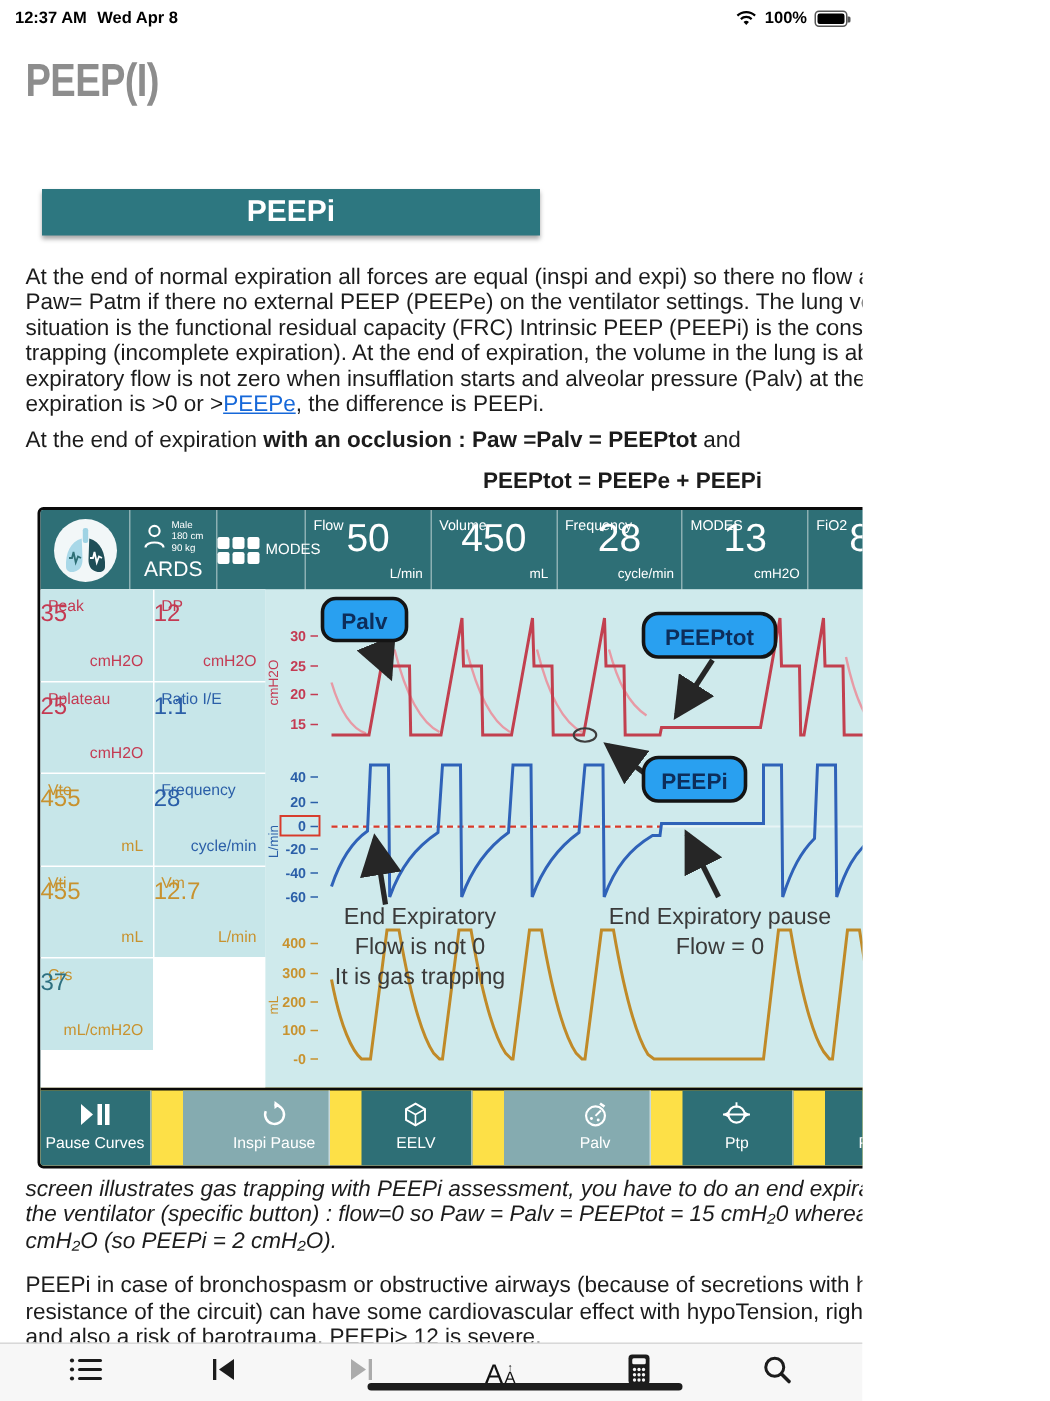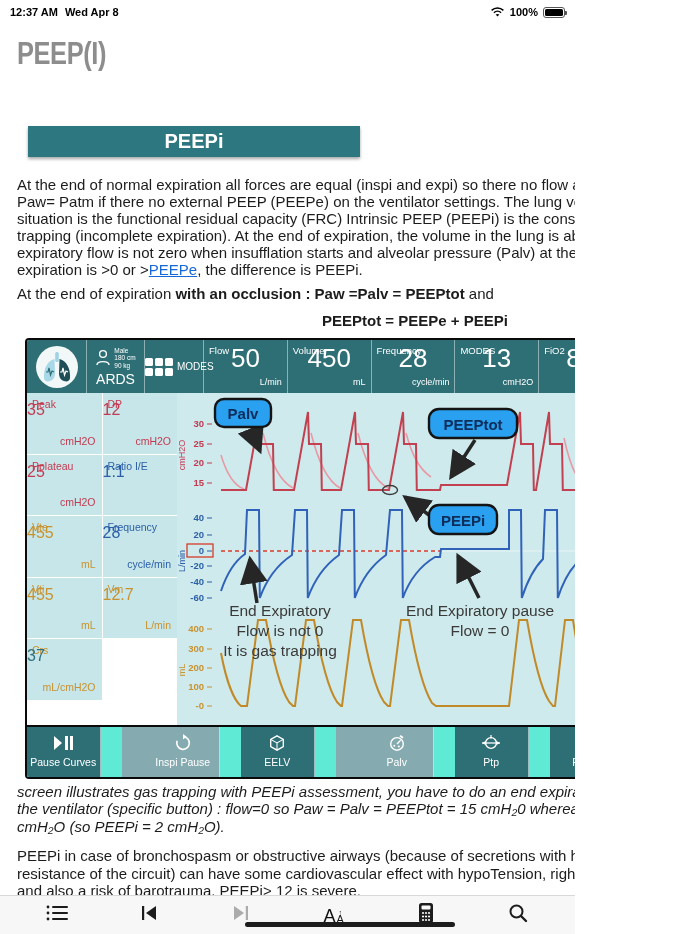--- a/index.html
+++ b/index.html
@@ -47,21 +47,21 @@
   .v-monitors{width:150px;background:#fff;display:grid;grid-template-columns:74.5px 74.5px;grid-auto-rows:60.5px;gap:1px;padding-right:1px;box-sizing:border-box;}
   .m-cell{background:#c7e6e9;position:relative;}
   .m-label{position:absolute;top:3px;left:5px;font-size:10.5px;}
   .m-value{position:absolute;top:8px;left:0;right:0;text-align:left;font-size:16px;}
   .m-unit{position:absolute;bottom:4px;right:6px;font-size:10.5px;}
   .c-red{color:#c43a52;} .c-blue{color:#2b5fa8;} .c-orange{color:#c8922e;} .c-teal{color:#2e7080;}
   .pv-row{grid-column:1 / span 2;height:26px;background:#f7fbfb;display:flex;align-items:center;justify-content:space-between;padding:0 8px;box-sizing:border-box;font-size:13px;color:#16303c;cursor:pointer;border-top:1px solid #fff;}
   .pv-chevron{color:#2e6f76;font-weight:700;}
   .v-chart{width:445px;height:332px;}
 
-  .vent-toolbar{display:flex;height:50px;background:#5eead4;border-top:2px solid #0a0a0a;gap:21px;}
+  .vent-toolbar{display:flex;height:50px;background:#fde047;border-top:2px solid #0a0a0a;gap:21px;}
   .vt-btn{flex:1;display:flex;flex-direction:column;align-items:center;justify-content:center;gap:2px;color:#fff;border-right:1px solid rgba(255,255,255,.55);cursor:pointer;background:#2e6f76;}
   .vt-btn:last-child{border-right:none;}
   .vt-btn.active{background:#85abb0;padding-left:25px;}
   .vt-btn span{font-size:10.5px;}
   .vt-btn svg{display:block;}
 
   
   .bottom-nav{position:absolute;left:0;right:0;bottom:0;height:39px;background:#f7f7f7;border-top:1px solid #d8d8d8;display:flex;align-items:flex-start;justify-content:space-between;padding:5px 42px 0 42px;box-sizing:border-box;}
   .nav-btn{width:30px;height:24px;display:flex;align-items:center;justify-content:center;cursor:pointer;position:relative;}
   .font-btn{font-weight:400;color:#111;display:flex;align-items:flex-end;gap:1px;}

